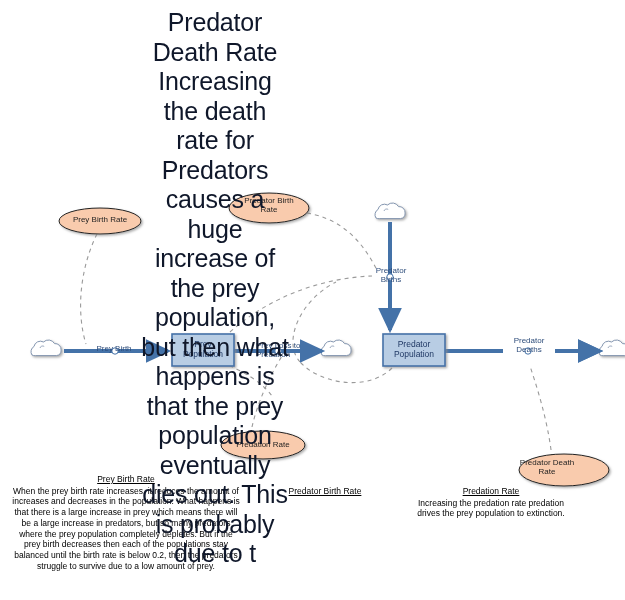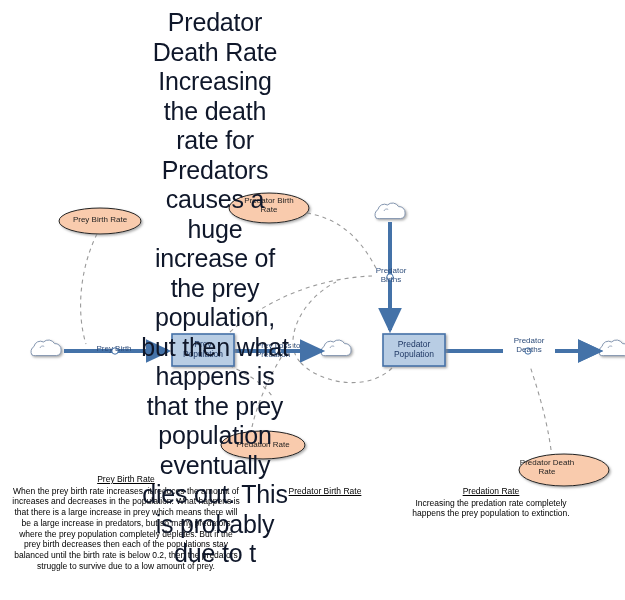--- a/index.html
+++ b/index.html
@@ -215,16 +215,16 @@
     <span class="note-title">Prey Birth Rate</span>
     <span class="note-body">When the prey birth rate increases, it reduces the amount of increases and decreases in the population. What happens is that there is a large increase in prey which means there will be a large increase in predators, but so many predators where the prey population completely depletes. But if the prey birth decreases then each of the populations stay balanced until the birth rate is below 0.2, then the predators struggle to survive due to a low amount of prey.</span>
   </div>
 
   <div class="footer-note" id="note-predator-birth-rate">
     <span class="note-title">Predator Birth Rate</span>
   </div>
 
   <div class="footer-note" id="note-predation-rate">
     <span class="note-title">Predation Rate</span>
-    <span class="note-body">Increasing the predation rate completely happens the prey population to extinction.</span>
+    <span class="note-body">Increasing the predation rate predation drives the prey population to extinction.</span>
   </div>
 
 </div>
 
 </body></html>

